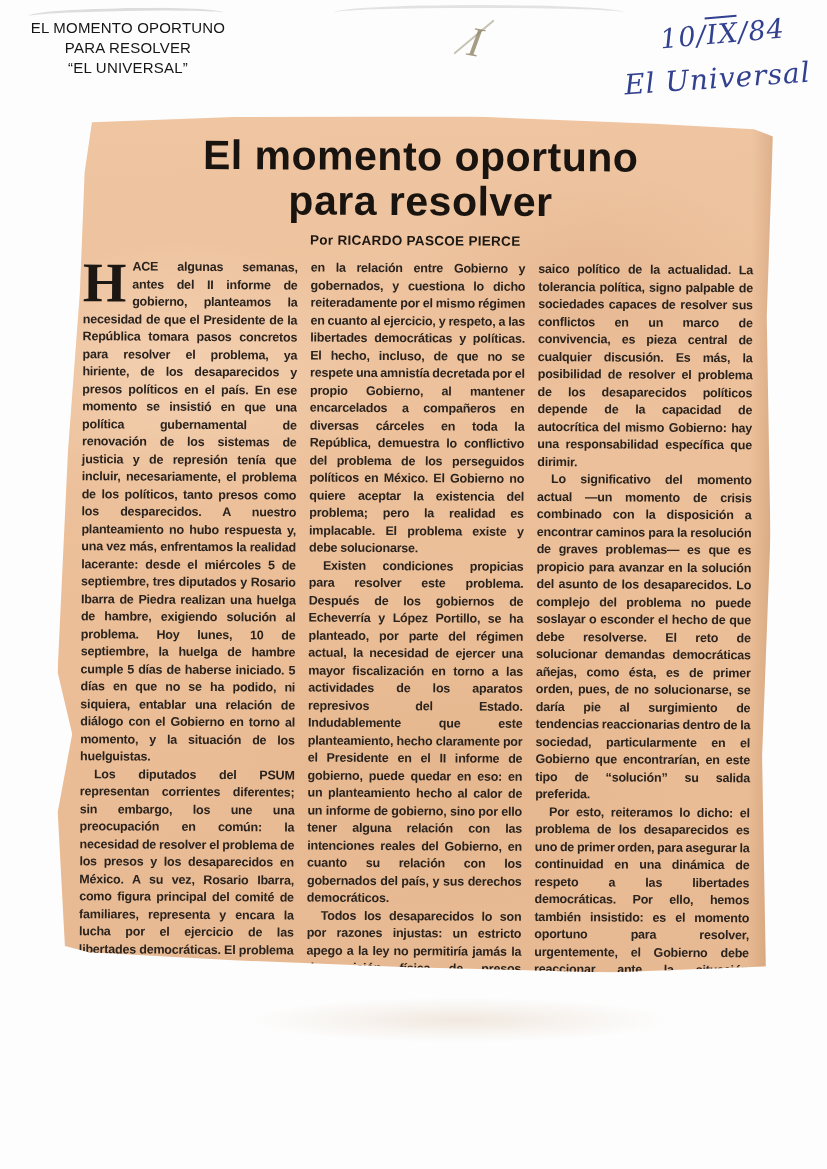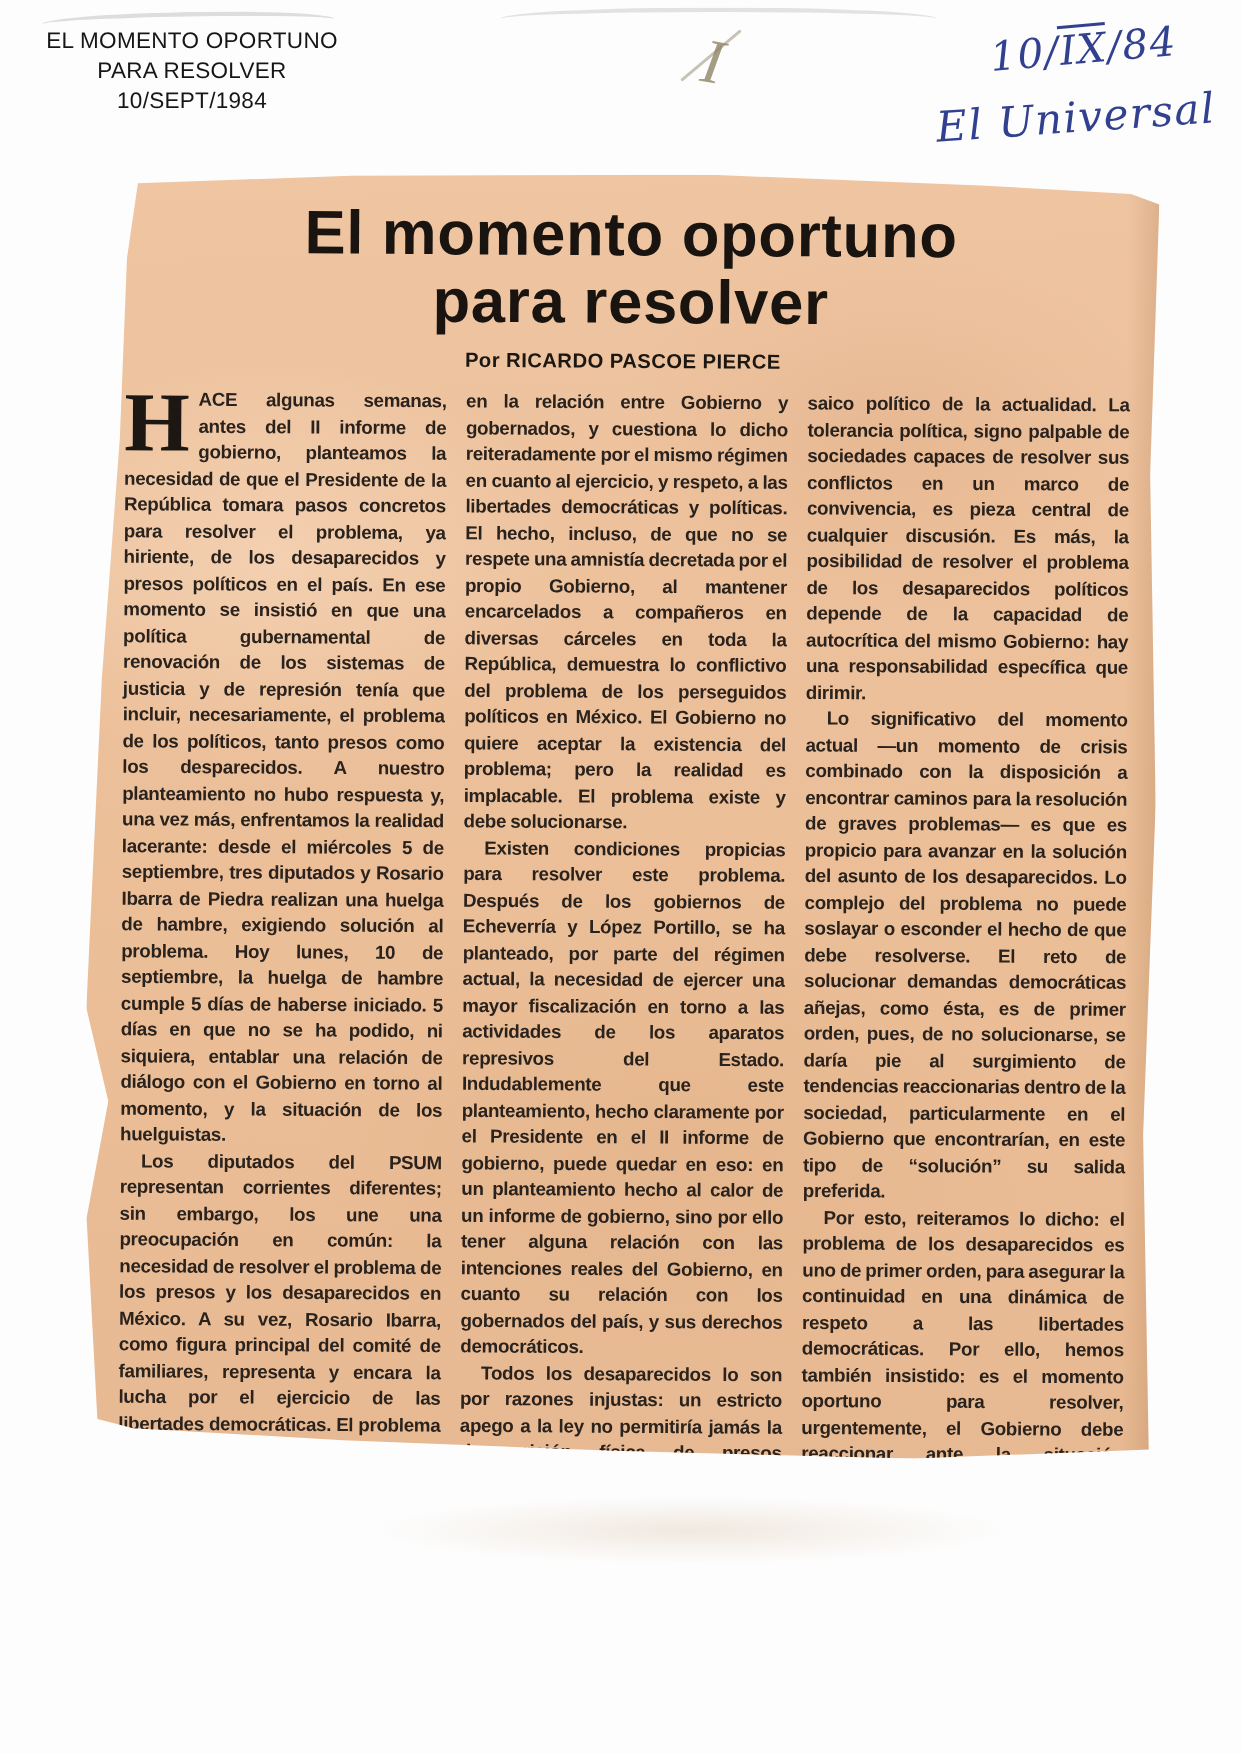--- a/index.html
+++ b/index.html
@@ -90,21 +90,21 @@
 </style>
 </head>
 <body>
 
 <div class="streak" id="streak-left"></div>
 <div class="streak" id="streak-mid"></div>
 
 <div class="typed-note">
   <div>EL MOMENTO OPORTUNO</div>
   <div>PARA RESOLVER</div>
-  <div>10/SEPT/1984</div>
+  <div>“EL UNIVERSAL”</div>
 </div>
 
 <div id="pencil-tail"></div>
 <div class="hand" id="pencil-numeral">I</div>
 
 <div class="hand" id="ink-date"><span>10/</span><span class="rn">IX</span><span>/84</span></div>
 <div class="hand" id="ink-pub">El Universal</div>
 
 <div class="clipping">
   <h1 class="headline">

